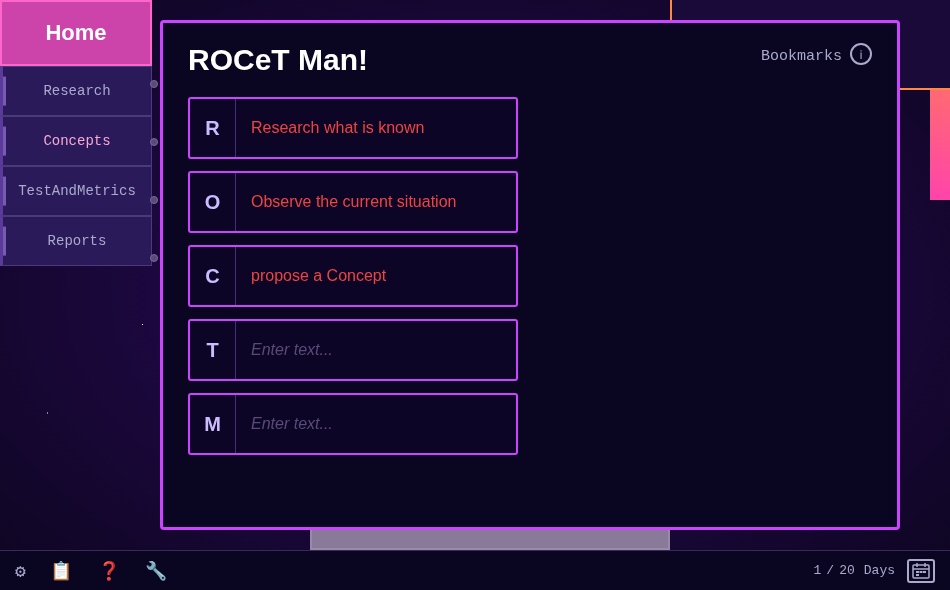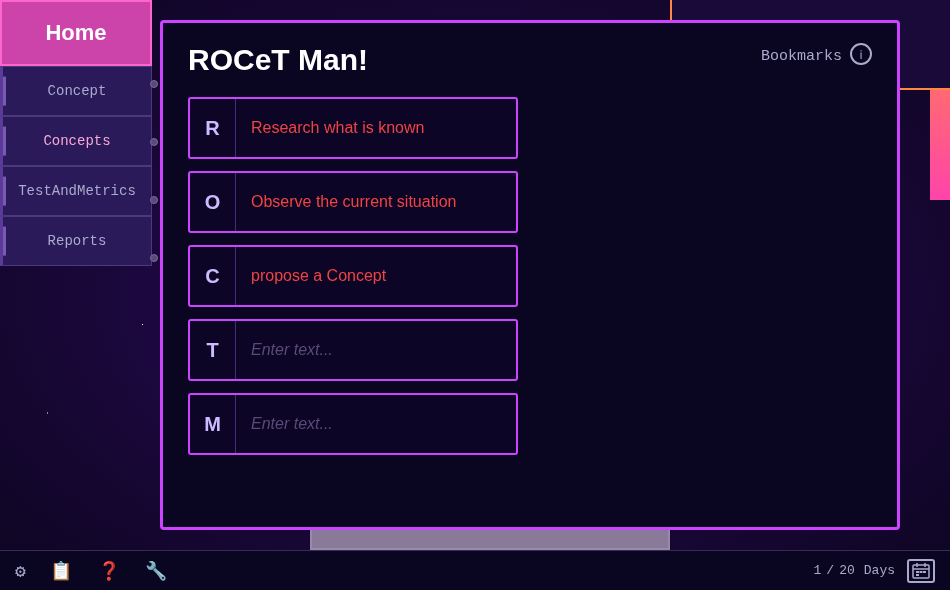--- a/index.html
+++ b/index.html
@@ -331,21 +331,21 @@
       z-index: 4;
     }
   </style>
 </head>
 <body>
 
 <div class="starfield"></div>
 
 <div class="sidebar">
   <div class="sidebar-home">Home</div>
-  <div class="sidebar-item">Concept</div>
+  <div class="sidebar-item">Research</div>
   <div class="sidebar-item active">Concepts</div>
   <div class="sidebar-item">TestAndMetrics</div>
   <div class="sidebar-item">Reports</div>
 </div>
 
 <div class="side-dots">
   <div class="side-dot"></div>
   <div class="side-dot"></div>
   <div class="side-dot"></div>
   <div class="side-dot"></div>

